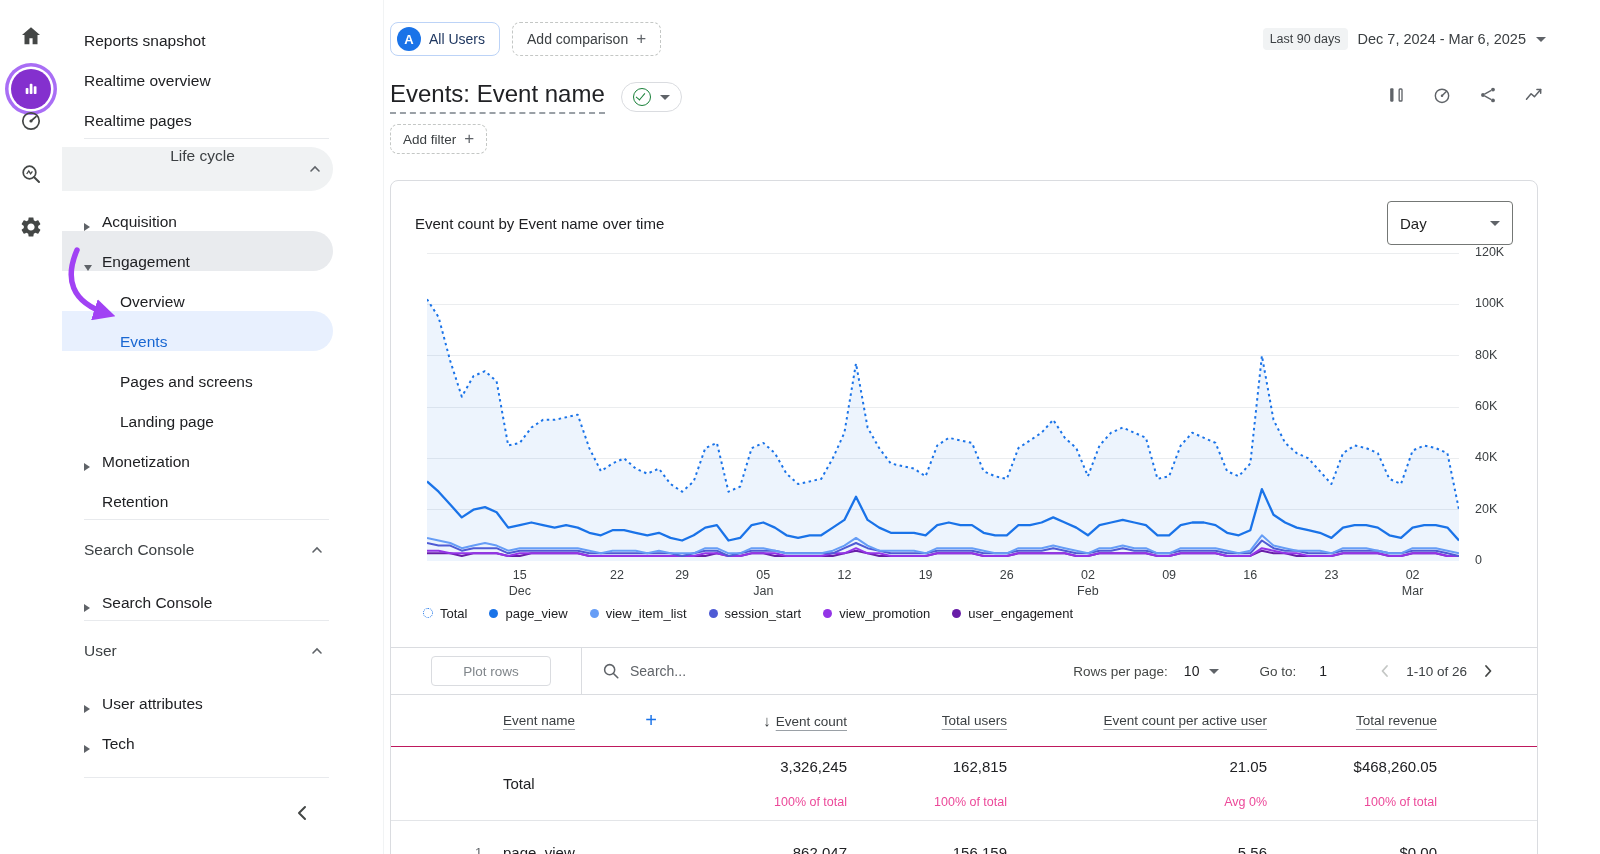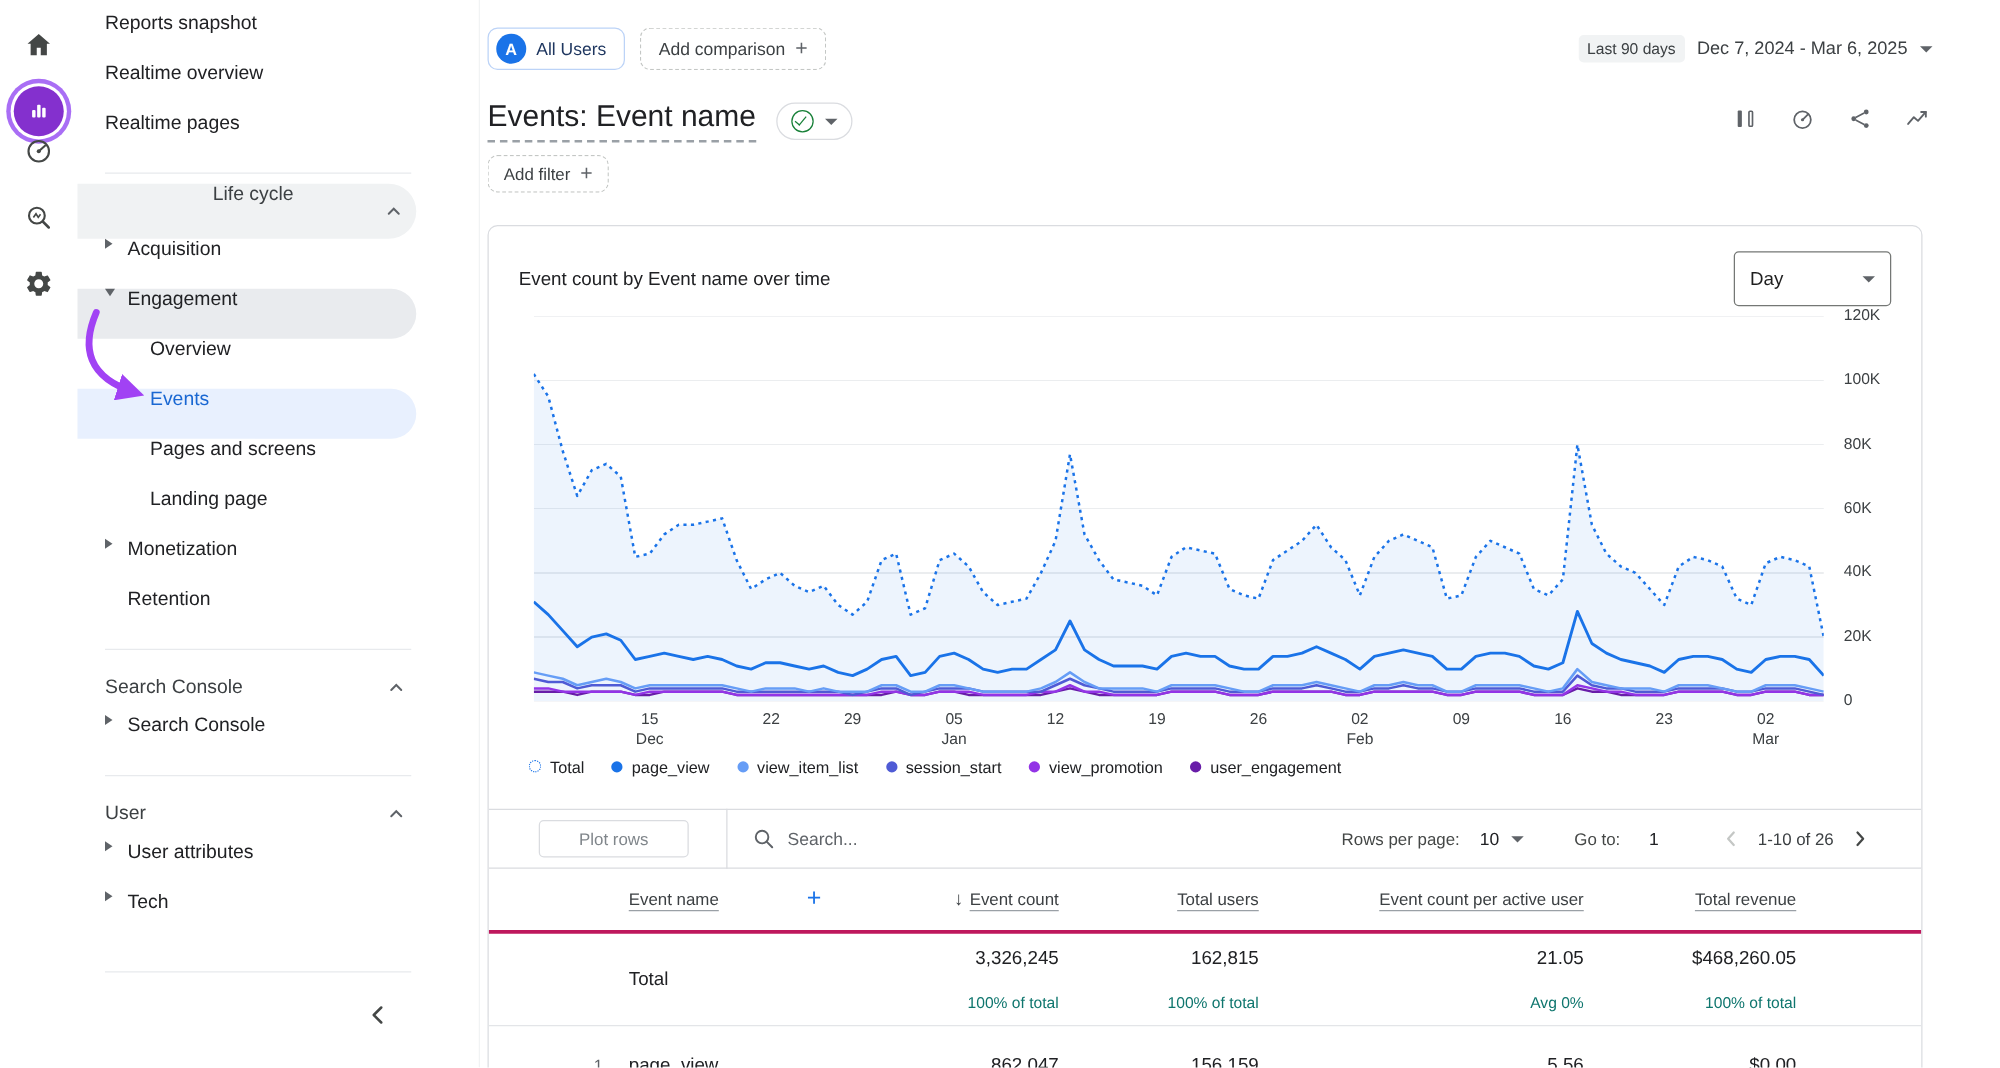--- a/index.html
+++ b/index.html
@@ -10,21 +10,21 @@
   
   .rail { flex:0 0 62px; display:flex; flex-direction:column; align-items:center; padding-top:24px; }
   .rail-btn { width:24px; height:24px; display:flex; align-items:center; justify-content:center; cursor:pointer; }
   .rail-btn + .rail-btn { margin-top:29px; }
   .rail-reports { width:40px; height:40px; border-radius:50%; background:#8430ce; display:flex; align-items:center; justify-content:center;
     box-shadow:0 0 0 2.5px #fff, 0 0 0 6px #a96ef5; margin-top:21px; cursor:pointer; }
   .rail-gear { margin-top:auto; margin-bottom:50px; cursor:pointer; }
 
   
   .sidebar { flex:0 0 322px; position:relative; padding-top:10px; border-right:1px solid #f1f3f4; }
-  .side-item { height:40px; display:flex; align-items:flex-start; font-size:15.5px; color:#202124; cursor:pointer; padding-left:22px; }
+  .side-item { height:40px; display:flex; align-items:flex-end; font-size:15.5px; color:#202124; cursor:pointer; padding-left:22px; }
   .side-item.leaf40 { padding-left:40px; }
   .side-item.child { padding-left:58px; }
   .side-hdr { height:44px; display:flex; align-items:center; font-size:15.5px; color:#3c4043; cursor:pointer; padding:0 60px 0 22px; }
   .hdr-bg { background:#f0f2f3; border-radius:0 22px 22px 0; margin-right:50px; padding-right:12px;flex-direction:column; }
   .pill-gray { background:#e9ebee; border-radius:0 22px 22px 0; margin-right:50px; font-weight:500;}
   .pill-blue { background:#e8f0fe; border-radius:0 22px 22px 0; margin-right:50px; color:#1967d2; font-weight:500; }
   .tri-right { width:0; height:0; border-top:4.5px solid transparent; border-bottom:4.5px solid transparent; border-left:6px solid #5f6368; margin-right:12px; flex:0 0 auto;}
   .tri-down  { width:0; height:0; border-left:4.5px solid transparent; border-right:4.5px solid transparent; border-top:6px solid #5f6368; margin-right:10px; flex:0 0 auto;}
   .chev-up { margin-left:auto; }
   .side-divider { height:1px; background:#e8eaed; margin:8px 54px 8px 22px; }
@@ -82,38 +82,38 @@
   .search-box input { border:none; outline:none; font-size:14px; color:#5f6368; width:220px; font-family:inherit; background:transparent;}
   .search-box input::placeholder { color:#5f6368; }
   .tb-right { margin-left:auto; display:flex; align-items:center; font-size:13.5px; color:#444746; }
   .tb-right .val { color:#202124; font-size:14px; margin-left:16px; cursor:pointer; display:flex; align-items:center;}
   .tb-right .gap { width:40px; }
   .goto-input { width:26px; border:none; outline:none; font-size:14px; color:#202124; text-align:center; margin-left:14px; font-family:inherit;}
   .pg-chev { display:flex; align-items:center; cursor:pointer; }
   .range { margin:0 12px; color:#3c4043; }
 
   .t-row { display:flex; align-items:center; }
-  .t-head { height:52px; border-bottom:3px solid #be185d; font-size:13.5px; color:#3c4043; }
+  .t-head { height:52px; border-bottom:1px solid #be185d; font-size:13.5px; color:#3c4043; }
   .t-head .hd { text-decoration:underline; text-decoration-color:#9aa0a6; text-underline-offset:4px; text-decoration-thickness:1px; cursor:pointer;}
   .col-check { flex:0 0 72px; padding-left:34px; }
   .col-name { flex:1; display:flex; align-items:center; padding-left:12px; min-width:0;}
   .num-sp { width:28px; flex:0 0 28px; color:#5f6368; font-size:13px; }
   .col-count { flex:0 0 190px; text-align:right; }
   .col-users { flex:0 0 160px; text-align:right; }
   .col-peruser { flex:0 0 260px; text-align:right; }
   .col-revenue { flex:0 0 170px; text-align:right; }
   .end-pad { flex:0 0 100px; }
   .sort-ic { text-decoration:none; margin-right:5px; font-size:15px; color:#3c4043; }
   .add-dim { color:#1a73e8; font-size:20px; font-weight:400; margin-left:auto; cursor:pointer; }
   .cb { width:18px; height:18px; border-radius:2px; background:#1a73e8; position:relative; cursor:pointer; }
   .cb.indet::after { content:""; position:absolute; left:3.5px; right:3.5px; top:8px; height:2.2px; background:#fff; }
   .cb.checked::after { content:""; position:absolute; left:6px; top:2.5px; width:4.5px; height:9px; border:solid #fff; border-width:0 2.2px 2.2px 0; transform:rotate(45deg); }
   .t-data { height:74px; border-bottom:1px solid #e3e5e8; }
   .t-data .primary { font-size:15px; color:#202124; }
-  .t-data .sub { font-size:12.5px; color:#0f766e; margin-top:20px; }
+  .t-data .sub { font-size:12.5px; color:#ec4899; margin-top:20px; }
   .t-data .rowlabel { font-size:15px; color:#202124; }
   .t-partial { height:64px; }
 </style>
 </head>
 <body>
 
 <nav class="rail">
   <div class="rail-btn">
     <svg width="24" height="24" viewBox="0 0 24 24">
         <path d="M12 3.2 3 11h2.5v9.2h4.9v-6h3.2v6h4.9V11H21z" fill="#444746"></path>

